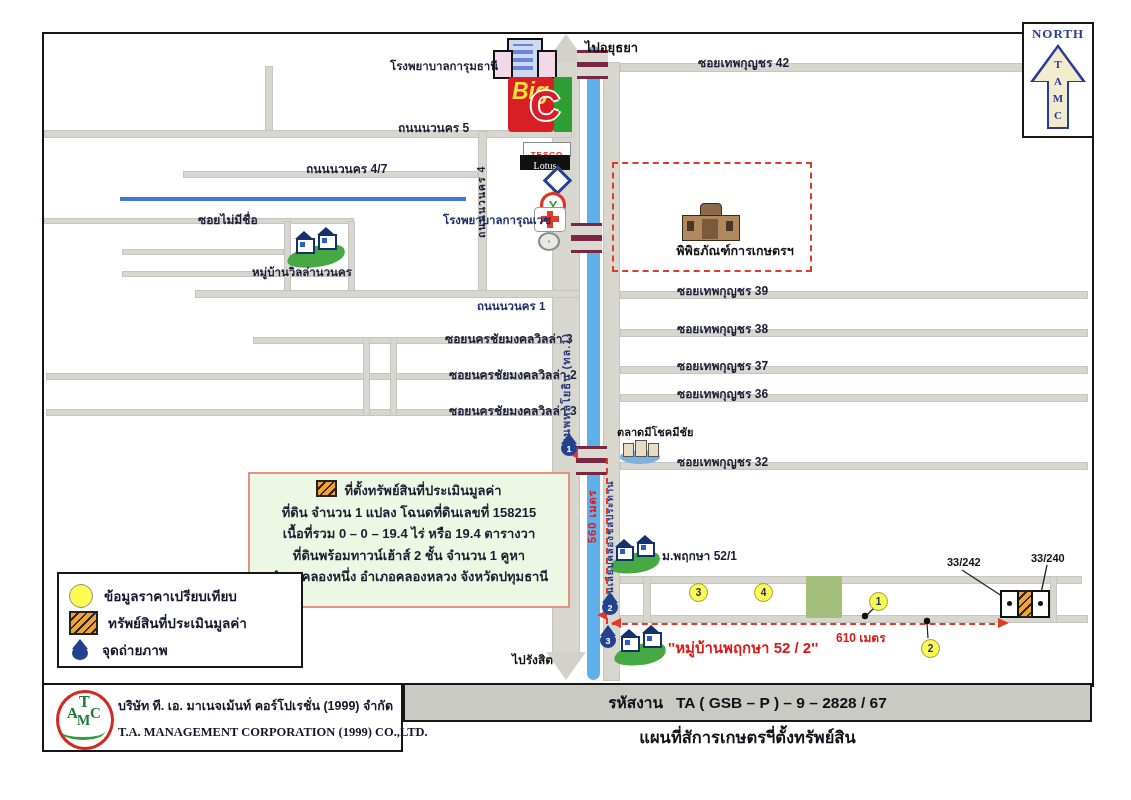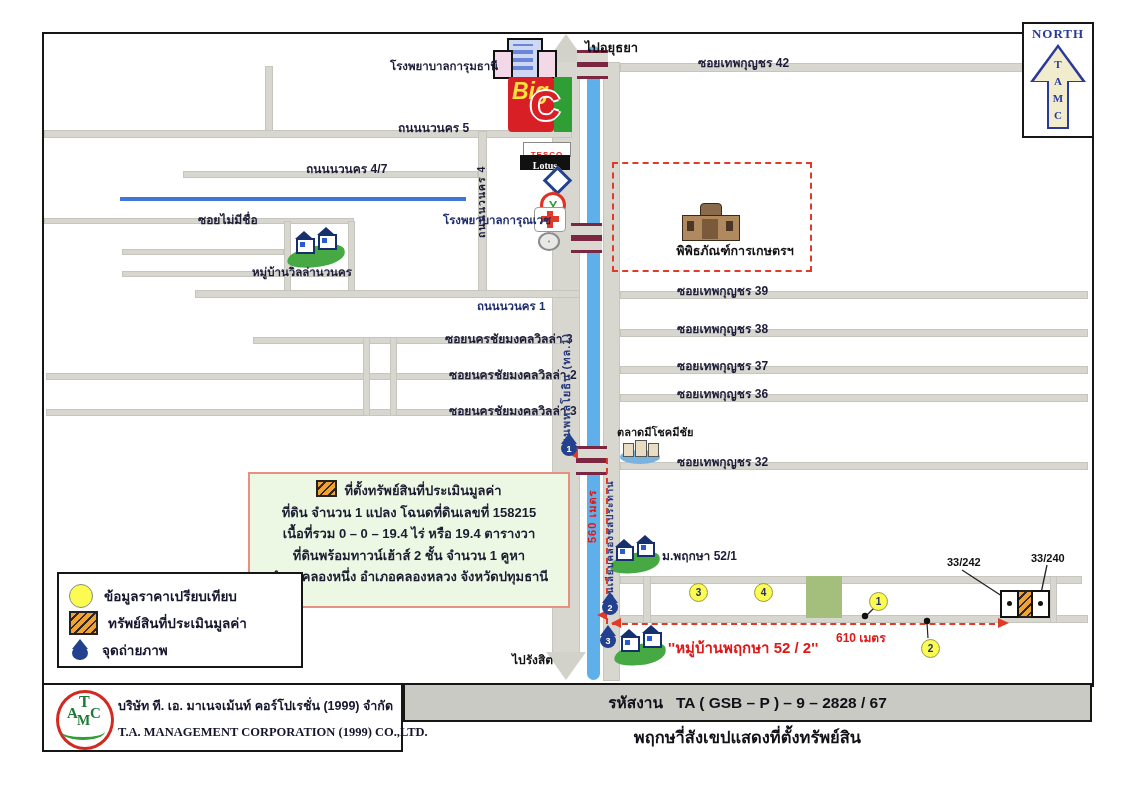--- a/index.html
+++ b/index.html
@@ -114,21 +114,21 @@
   <div class="abs" style="left:0;top:0;width:46px;height:55px;background:#d81f26;border-radius:4px;"></div>
   <div class="abs" style="left:46px;top:0;width:18px;height:55px;background:#2e9e35;"></div>
   <span class="abs" style="left:4px;top:1px;color:#ffe23a;font-weight:bold;font-style:italic;font-size:23px;">Big</span>
   <span class="abs" style="left:22px;top:8px;color:#d81f26;font-weight:900;font-size:42px;line-height:42px;text-shadow:-2px 0 #fff,2px 0 #fff,0 -2px #fff,0 2px #fff;">C</span>
 </div>
 
 <div class="abs" style="left:523px;top:142px;width:46px;height:13px;background:#fff;border:1px solid #888;text-align:center;z-index:4;">
   <span style="color:#e02020;font-weight:bold;font-size:8px;letter-spacing:1px;line-height:12px;">TESCO</span>
 </div>
 <div class="abs" style="left:520px;top:155px;width:50px;height:15px;background:#111;text-align:center;z-index:4;">
-  <span style="color:#fff;font-weight:bold;font-size:10px;line-height:14px;font-family:'Liberation Serif',serif;margin-top:25px;">Lotus</span>
+  <span style="color:#fff;font-weight:normal;font-size:10px;line-height:14px;font-family:'Liberation Serif',serif;margin-top:25px;">Lotus</span>
 </div>
 
 <div class="abs" style="left:547px;top:170px;width:15px;height:15px;border:3px solid #23418f;transform:rotate(45deg);z-index:4;background:#fff;"></div>
 <div class="abs" style="left:540px;top:192px;width:20px;height:20px;border:3px solid #e03224;border-radius:50%;background:#fff;display:flex;align-items:center;justify-content:center;color:#2e9e35;font-weight:900;font-size:13px;z-index:4;">Y</div>
 <div class="abs" style="left:534px;top:207px;width:30px;height:23px;background:#fff;border:1px solid #999;border-radius:4px;z-index:4;">
   <div class="abs" style="left:12px;top:3px;width:6px;height:17px;background:#e23a28;"></div>
   <div class="abs" style="left:6px;top:8px;width:18px;height:6px;background:#e23a28;"></div>
 </div>
 <div class="abs" style="left:538px;top:232px;width:18px;height:15px;border:2px solid #8a8a8a;border-radius:50%;background:radial-gradient(#9a9a9a 1px,#e8e8e4 1.5px);z-index:4;"></div>
 <div class="lbl" style="left:443px;top:211px;font-size:11.5px;color:#1c2c6c;">โรงพยาบาลการุณเวช</div>
@@ -300,14 +300,14 @@
     <span class="abs" style="left:31px;top:12px;font-size:15px;">C</span>
     <span class="abs" style="left:2px;top:30px;width:44px;height:14px;border-bottom:3px solid #2e9e35;border-radius:50%;"></span>
   </div>
   <div style="position:absolute;left:74px;top:11px;font-weight:bold;font-size:12.5px;color:#15152d;white-space:nowrap;">บริษัท ที. เอ. มาเนจเม้นท์ คอร์โปเรชั่น (1999) จำกัด</div>
   <div style="position:absolute;left:74px;top:40px;font-weight:bold;font-size:12.5px;color:#15152d;font-family:'Liberation Serif',serif;white-space:nowrap;">T.A. MANAGEMENT CORPORATION (1999) CO.,LTD.</div>
 </div>
 <div class="abs" style="left:403px;top:683px;width:689px;height:39px;background:#cacac4;border:2px solid #161616;box-sizing:border-box;display:flex;align-items:center;justify-content:center;z-index:10;">
   <span style="font-weight:bold;font-size:15.5px;color:#101018;white-space:pre;">รหัสงาน   TA ( GSB – P ) – 9 – 2828 / 67</span>
 </div>
 <div class="abs" style="left:403px;top:722px;width:689px;height:30px;display:flex;align-items:center;justify-content:center;z-index:10;">
-  <span style="font-weight:bold;font-size:16.5px;color:#101018;">พฤกษาี่สังเขปแสดงที่ตั้งทรัพย์สิน</span>
+  <span style="font-weight:bold;font-size:16.5px;color:#101018;">แผนที่สัการเกษตรฯี่ตั้งทรัพย์สิน</span>
 </div>
 
 </body></html>

